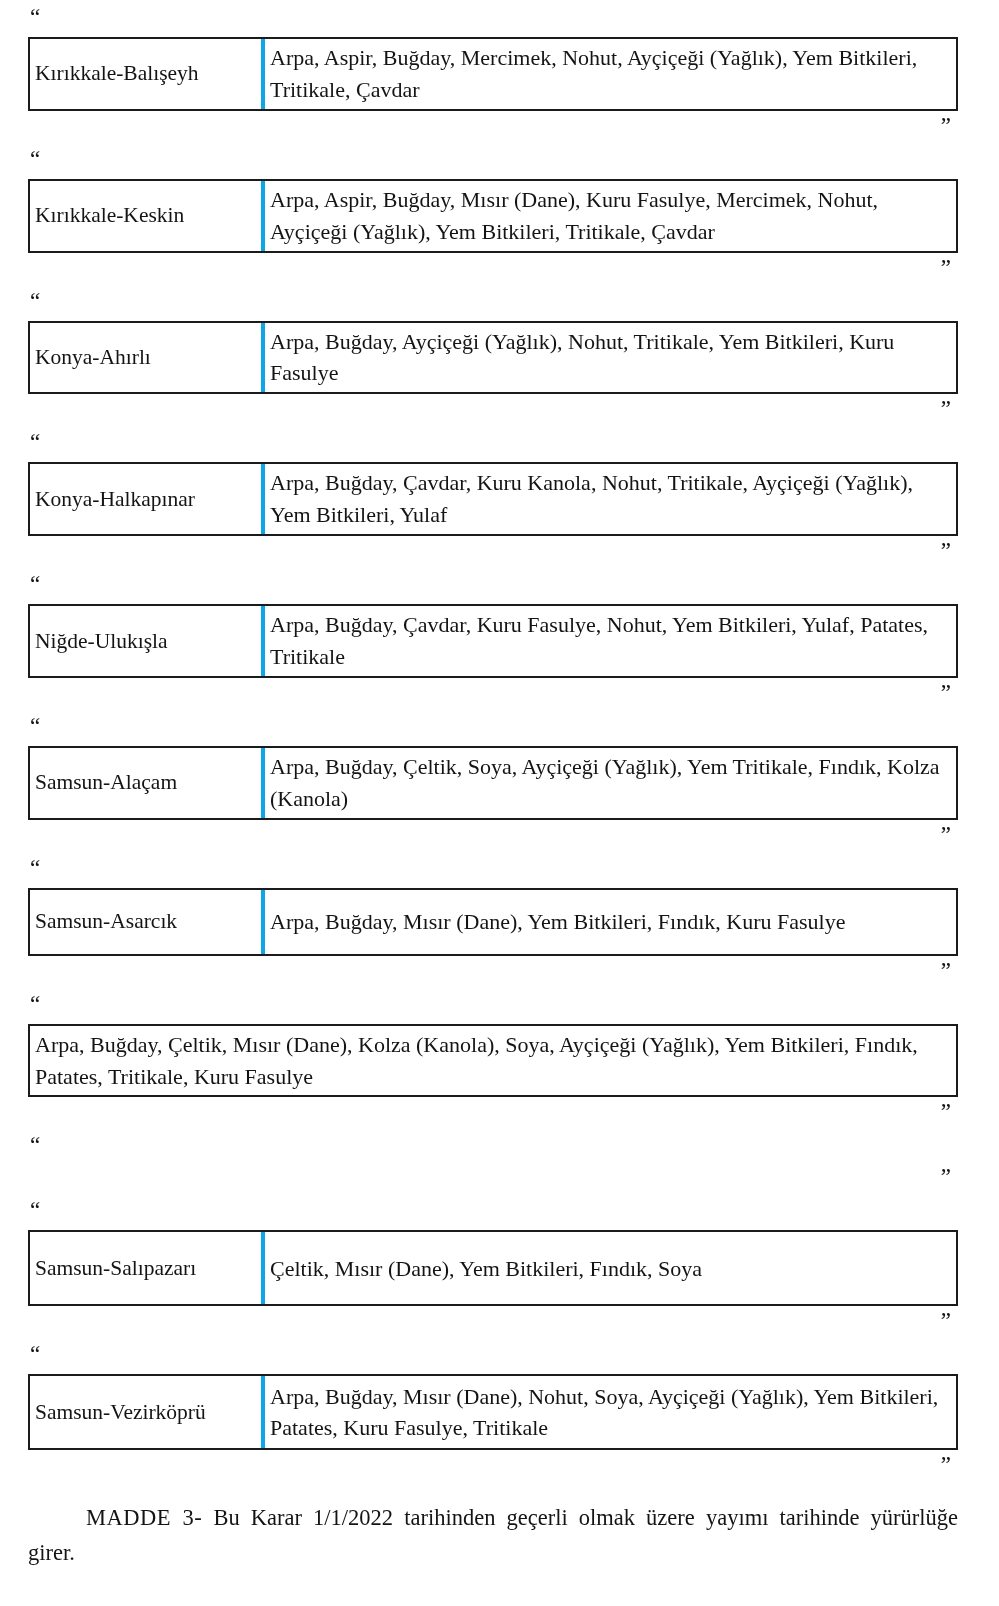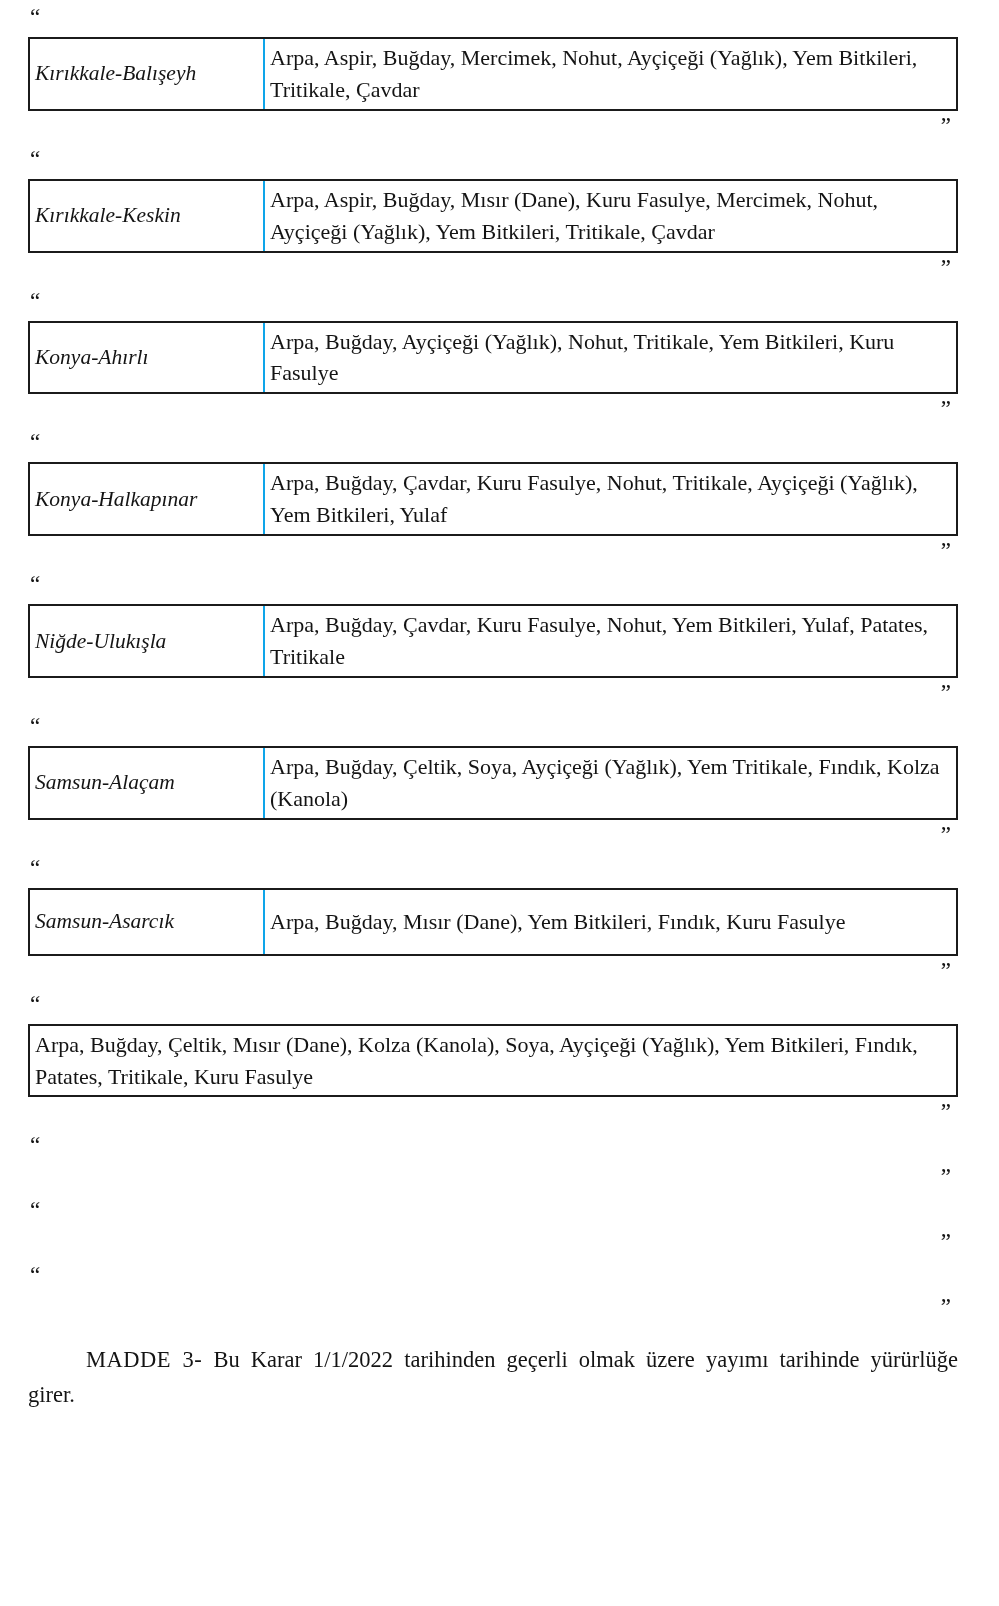--- a/index.html
+++ b/index.html
@@ -35,26 +35,25 @@
   }
   .trow {
     display: flex;
     min-height: 64px;
   }
   .trow.tall { min-height: 72px; }
   .cell-loc {
     box-sizing: border-box;
     width: 235px;
     flex: 0 0 235px;
-    border-right: 2px solid #0ea5e9;
+    border-right: 4px solid #0ea5e9;
     display: flex;
     align-items: center;
     padding: 4px 4px 4px 5px;
     font-size: 21.5px;
-    font-style: italic;
   }
   .cell-crops {
     flex: 1 1 auto;
     display: flex;
     align-items: center;
     padding: 3px 8px 3px 5px;
     font-size: 22px;
     line-height: 1.45;
   }
   .close-quote {
@@ -121,21 +120,21 @@
     </div>
     <div class="close-quote">”</div>
   </div>
 
   <div class="entry">
     <div class="open-quote">“</div>
     <div class="crop-table">
       <div class="trow">
         <div class="cell-loc">Konya-Halkapınar</div>
         <div class="cell-crops">
-            <span>Arpa, Buğday, Çavdar, Kuru Fasulye, Nohut, Tritikale, Ayçiçeği (Yağlık), Yem Bitkileri, Yulaf</span>
+            <span>Arpa, Buğday, Çavdar, Kuru Kanola, Nohut, Tritikale, Ayçiçeği (Yağlık), Yem Bitkileri, Yulaf</span>
           </div>
       </div>
     </div>
     <div class="close-quote">”</div>
   </div>
 
   <div class="entry">
     <div class="open-quote">“</div>
     <div class="crop-table">
       <div class="trow">
@@ -186,23 +185,39 @@
     <div class="close-quote">”</div>
   </div>
 
   <div class="entry">
     <div class="open-quote">“</div>
     <div class="close-quote">”</div>
   </div>
 
   <div class="entry">
     <div class="open-quote">“</div>
-    <div class="close-quote">”</div>
-  </div>
-
-  <div class="entry">
-    <div class="open-quote">“</div>
+    <div class="crop-table">
+      <div class="trow tall">
+        <div class="cell-loc">Samsun-Salıpazarı</div>
+        <div class="cell-crops">
+            <span>Çeltik, Mısır (Dane), Yem Bitkileri, Fındık, Soya</span>
+          </div>
+      </div>
+    </div>
+    <div class="close-quote">”</div>
+  </div>
+
+  <div class="entry">
+    <div class="open-quote">“</div>
+    <div class="crop-table">
+      <div class="trow tall">
+        <div class="cell-loc">Samsun-Vezirköprü</div>
+        <div class="cell-crops">
+            <span>Arpa, Buğday, Mısır (Dane), Nohut, Soya, Ayçiçeği (Yağlık), Yem Bitkileri, Patates, Kuru Fasulye, Tritikale</span>
+          </div>
+      </div>
+    </div>
     <div class="close-quote">”</div>
   </div>
 
   <p class="article"><span class="lbl">MADDE 3-</span> <span>Bu Karar 1/1/2022 tarihinden geçerli olmak üzere yayımı tarihinde yürürlüğe girer.</span></p>
 
 </div>
 
 </body></html>

